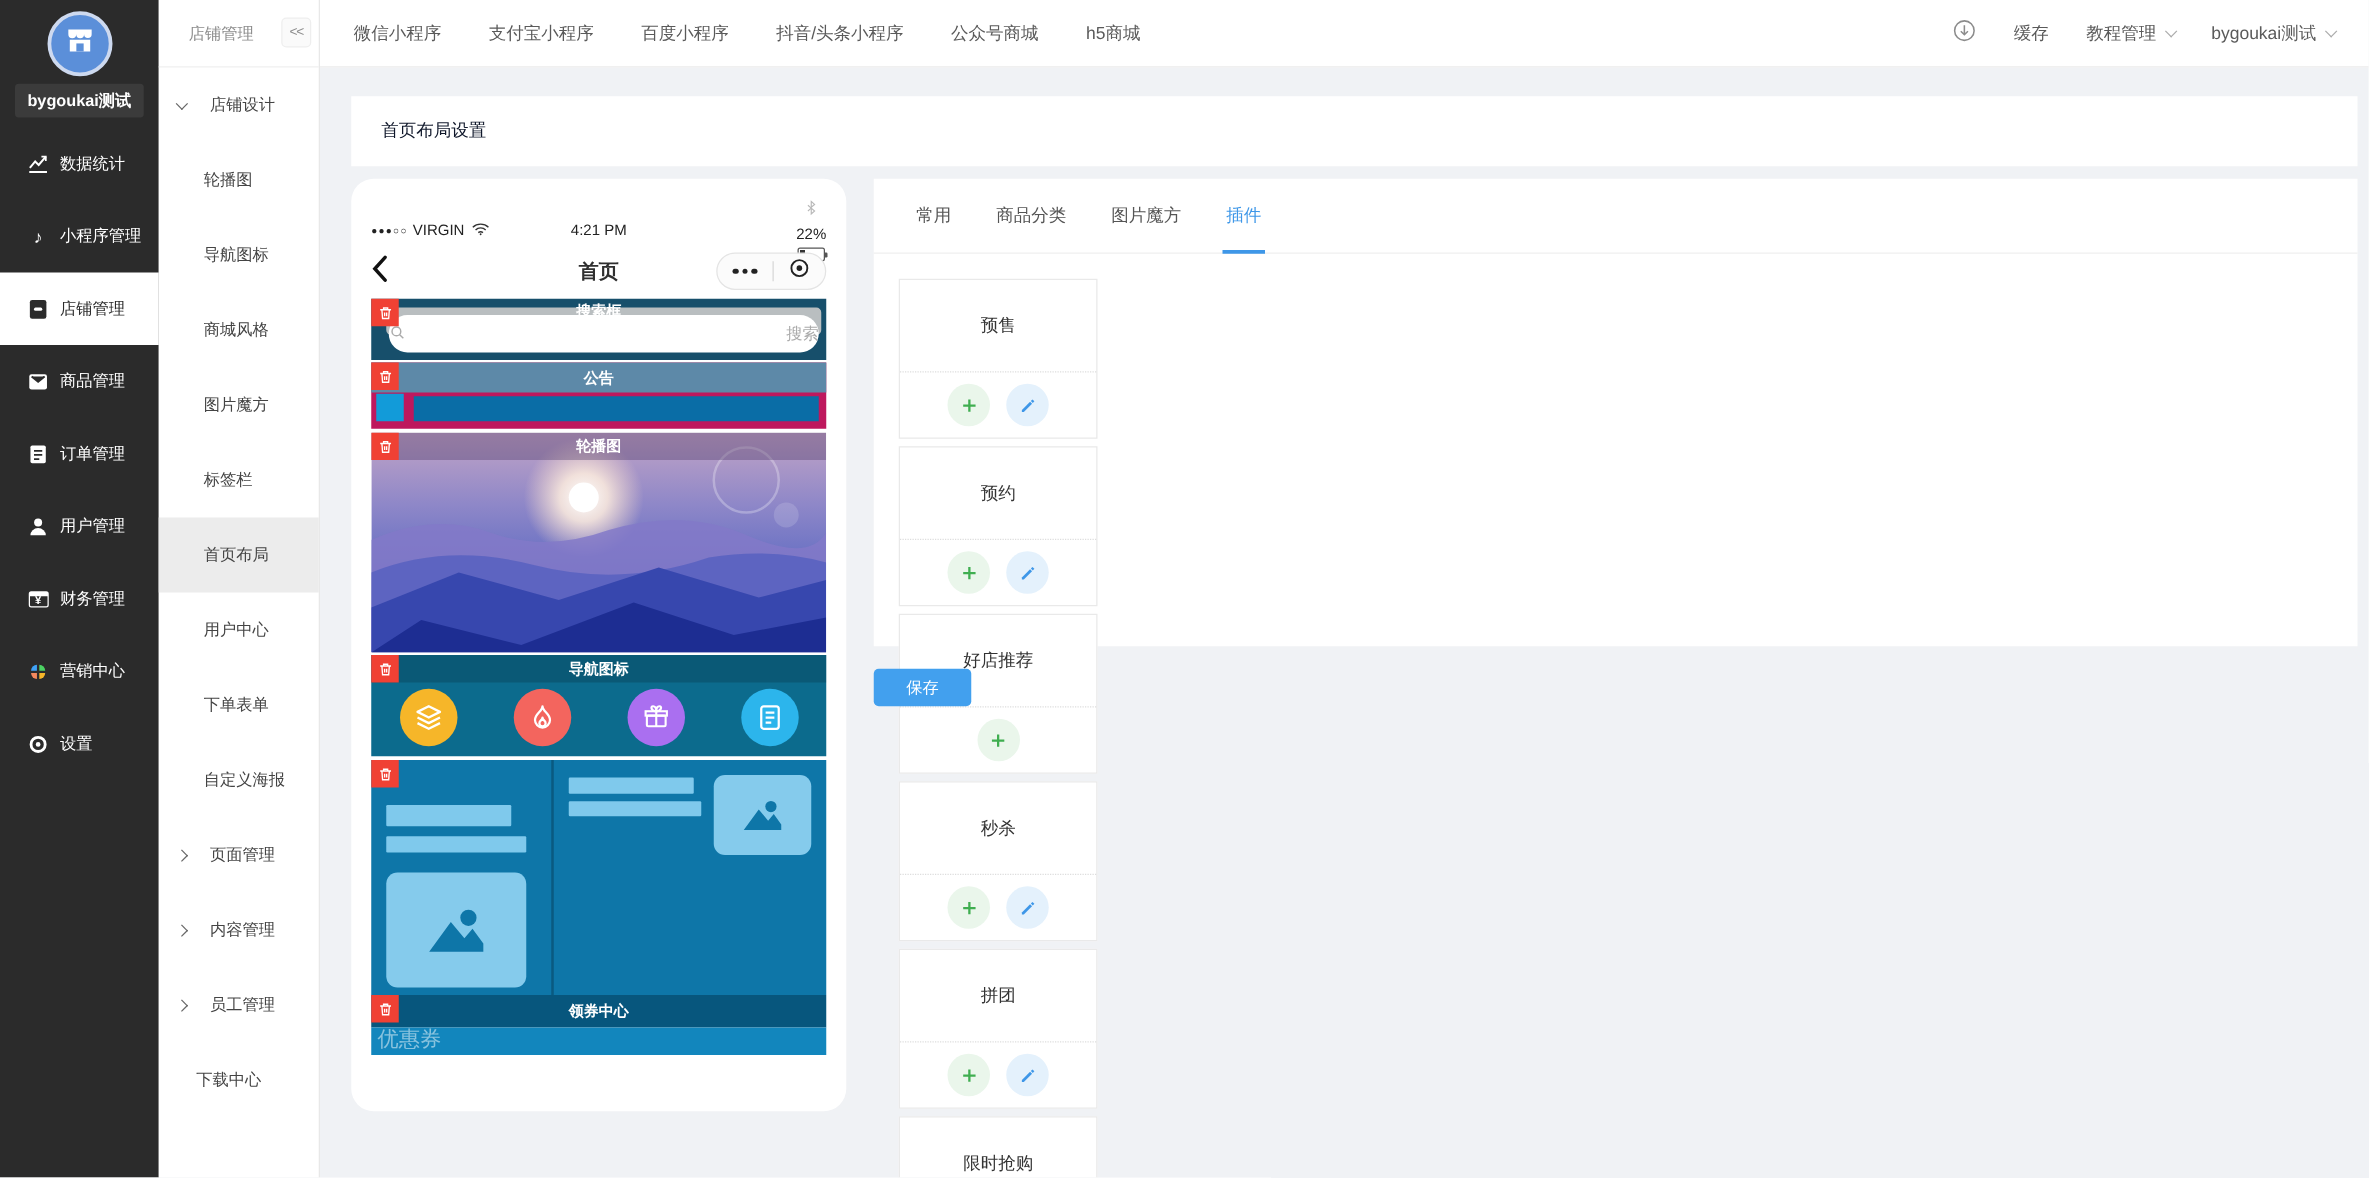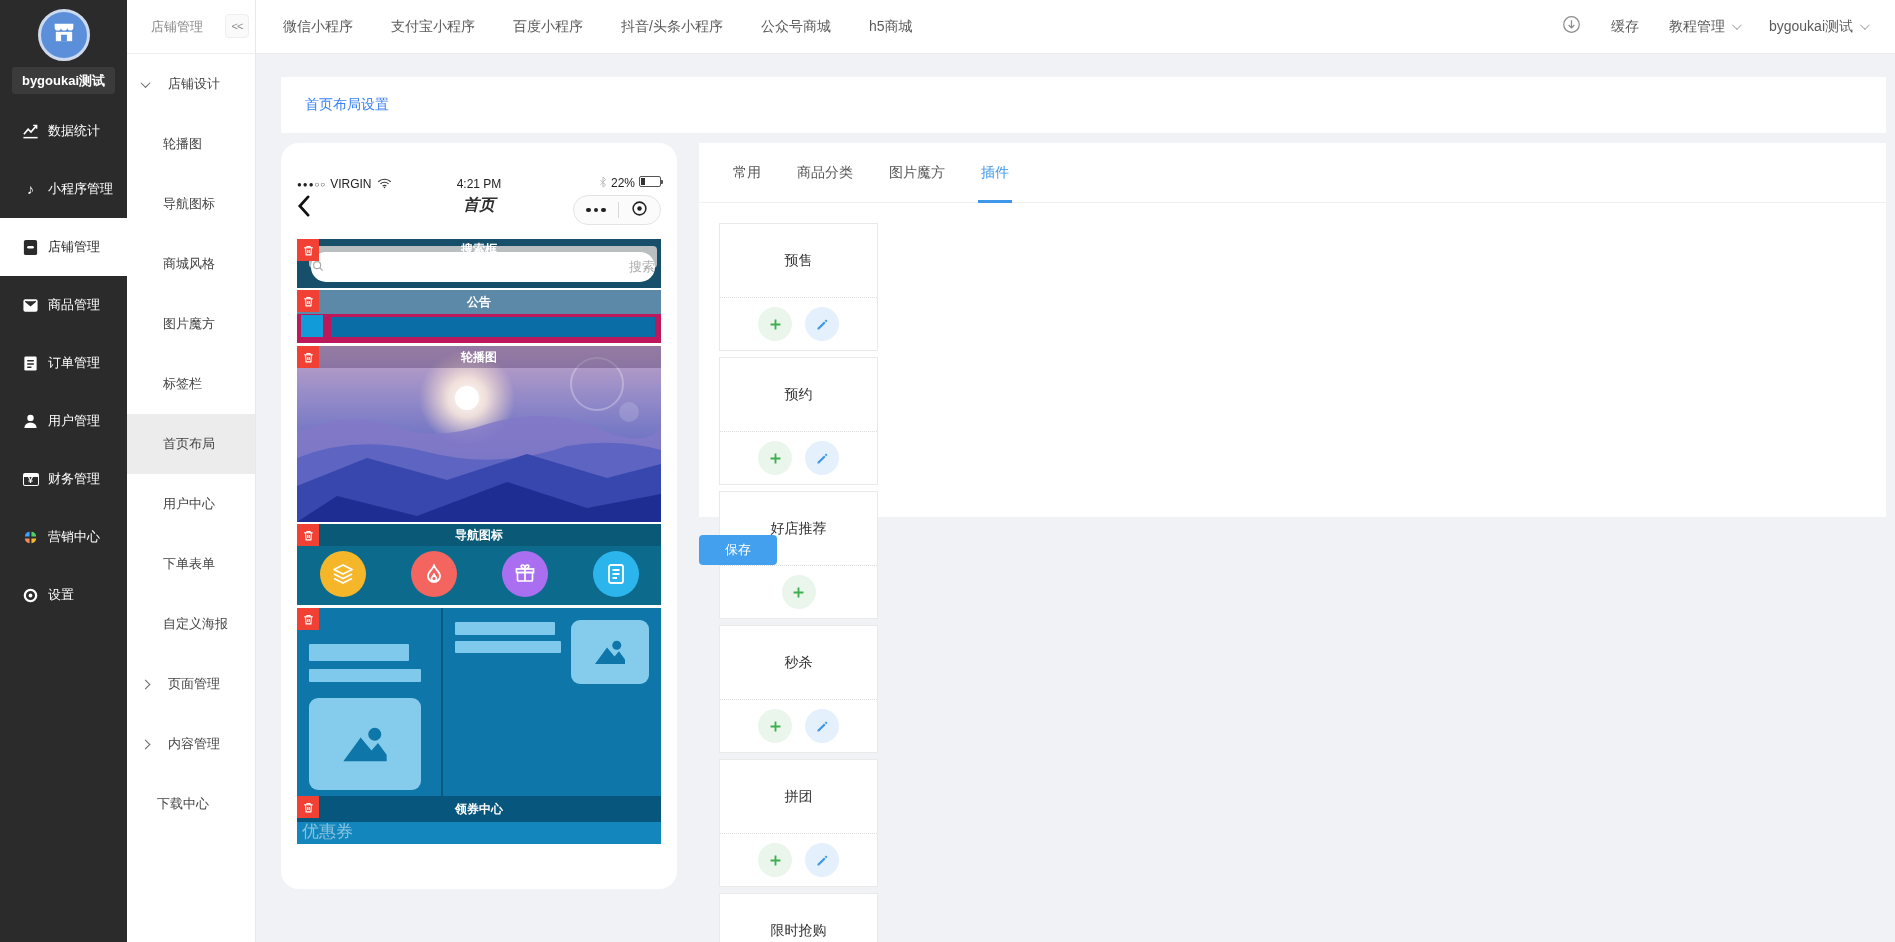--- a/index.html
+++ b/index.html
@@ -34,34 +34,34 @@
 
   
   .main { flex:1; display:flex; flex-direction:column; min-width:0; }
   .topnav { height:54px; background:#fff; border-bottom:1px solid #ececec; display:flex; align-items:center; padding:0 28px 0 27px; gap:38px; flex-shrink:0; }
   .t-tab { font-size:14px; color:#5a5a5a; cursor:pointer; white-space:nowrap; }
   .t-right { margin-left:auto; display:flex; align-items:center; gap:30px; }
   .t-link { font-size:14px; color:#5a5a5a; cursor:pointer; display:flex; align-items:center; gap:7px; }
   .caret { width:7px; height:7px; border-right:1.3px solid #aaa; border-bottom:1.3px solid #aaa; transform:rotate(45deg) translateY(-2px); }
 
   .content { flex:1; padding:23px 9px 0 25px; overflow:hidden; }
-  .titlebar { height:56px; background:#fff; display:flex; align-items:center; padding:0 24px; font-size:14px; color:#3b82f6; margin-bottom:10px; }
+  .titlebar { height:56px; background:#fff; display:flex; align-items:center; padding:0 24px; font-size:14px; color:#0f172a; margin-bottom:10px; }
   .work { display:flex; gap:22px; align-items:flex-start; }
 
   
   .phone-card { width:396px; height:746px; background:#fff; border-radius:18px; padding:30px 16px 0 16px; flex-shrink:0; }
   .statusbar { height:22px; display:flex; align-items:center; position:relative; font-size:12px; color:#222; }
   .carrier-dots { font-size:8px; letter-spacing:1px; margin-right:4px; }
   .carrier { font-size:12px; margin-right:5px; }
   .sb-time { position:absolute; left:50%; transform:translateX(-50%); }
-  .sb-right { margin-left:auto; display:flex; align-items:flex-start; gap:4px; }
+  .sb-right { margin-left:auto; display:flex; align-items:center; gap:4px;flex-direction:column; }
   .battery { width:22px; height:11px; border:1px solid #555; border-radius:2px; position:relative; }
   .battery::after { content:''; position:absolute; right:-3px; top:3px; width:2px; height:4px; background:#555; border-radius:0 1px 1px 0; }
   .battery-fill { position:absolute; left:1px; top:1px; bottom:1px; width:20%; background:#333; }
-  .phone-nav { height:44px; display:flex; position:relative;font-style:italic; }
+  .phone-nav { height:44px; display:flex; align-items:center; position:relative; }
   .pnav-title { position:absolute; left:50%; transform:translateX(-50%); font-size:16px; color:#2f2f2f; font-weight:bold; }
   .capsule { margin-left:auto; width:88px; height:30px; border:1px solid #e4e4e4; background:#fbfbfb; border-radius:15px; display:flex; align-items:center; justify-content:space-evenly; cursor:pointer; }
   .cap-dots { display:flex; gap:3px; }
   .cap-dots i { width:4.5px; height:4.5px; background:#222; border-radius:50%; }
   .cap-div { width:1px; height:16px; background:#d8d8d8; }
 
   .p-section { position:relative; }
   .trash { position:absolute; left:0; top:0; width:22px; height:22px; background:#f04134; display:flex; align-items:center; justify-content:center; z-index:6; cursor:pointer; }
   .band { position:absolute; left:0; right:0; top:0; height:22px; display:flex; align-items:center; justify-content:center; color:#fff; font-size:12px; font-weight:bold; z-index:3; }
 
@@ -252,20 +252,24 @@
       <div class="sub-item">
           <span>自定义海报</span>
         </div>
       <div class="sub-item group">
         <span class="chev right"></span>
         <span>页面管理</span>
       </div>
       <div class="sub-item group">
         <span class="chev right"></span>
         <span>内容管理</span>
+      </div>
+      <div class="sub-item group">
+        <span class="chev right"></span>
+        <span>员工管理</span>
       </div>
       <div class="sub-item" style="padding-left:30px;">
           <span>下载中心</span>
         </div>
     </div>
   </aside>
 
   <div class="main">
     <header class="topnav">
       <span class="t-tab">微信小程序</span>

